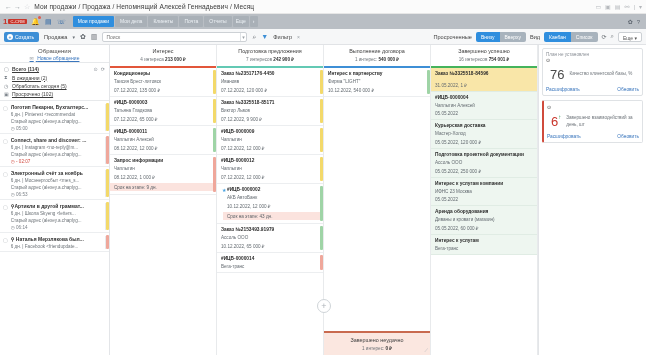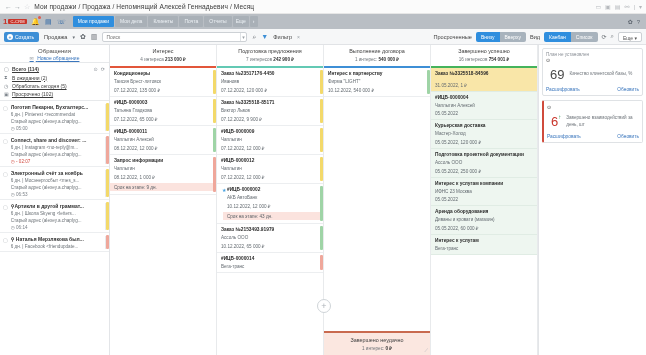--- a/index.html
+++ b/index.html
@@ -475,21 +475,21 @@
       </div>
 
       <div class="fab">+</div>
     </div>
 
     <div class="rpanel">
       <div class="widget">
         <div class="w-top">План не установлен</div>
         <span class="gear">⊙</span>
         <div class="w-mid">
-          <span class="w-num">69</span>
+          <span class="w-num">76</span>
           <span class="w-lbl">Качество клиентской базы, %</span>
         </div>
         <div class="w-bot">
           <span>Расшифровать</span>
           <span>Обновить</span>
         </div>
       </div>
       <div class="widget accent">
         <div class="w-top"></div>
         <span class="gear">⊙</span>

